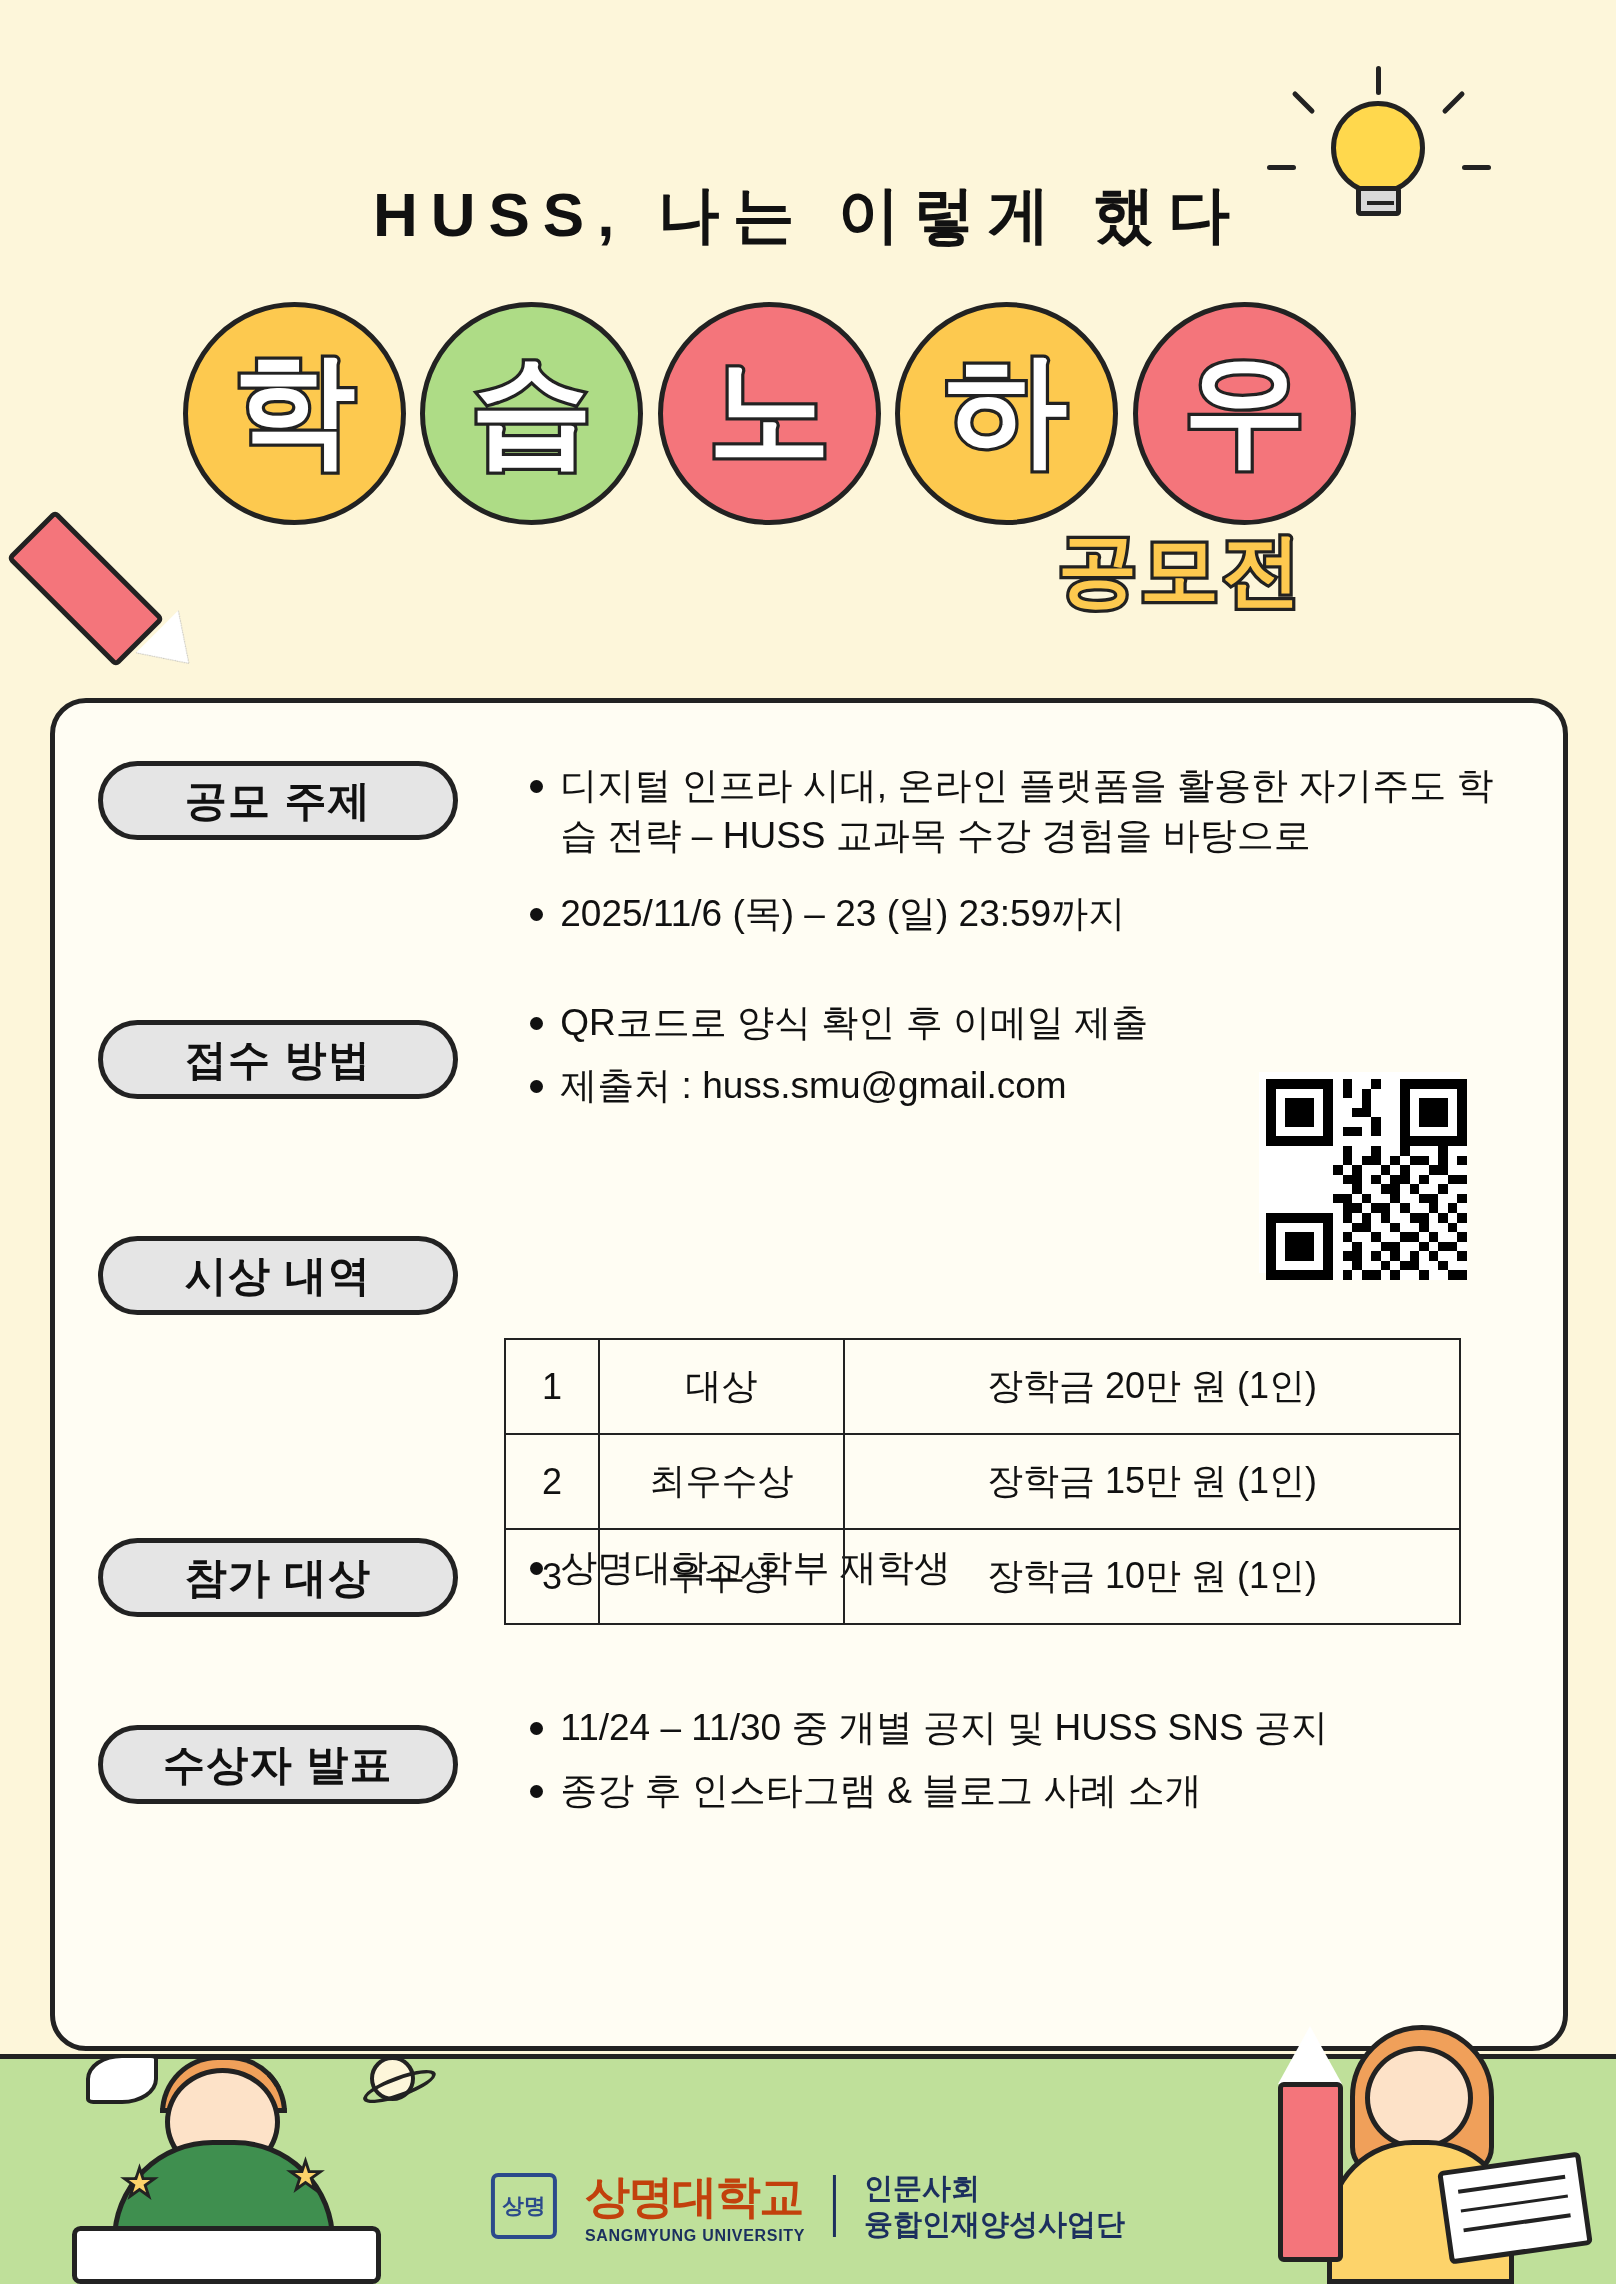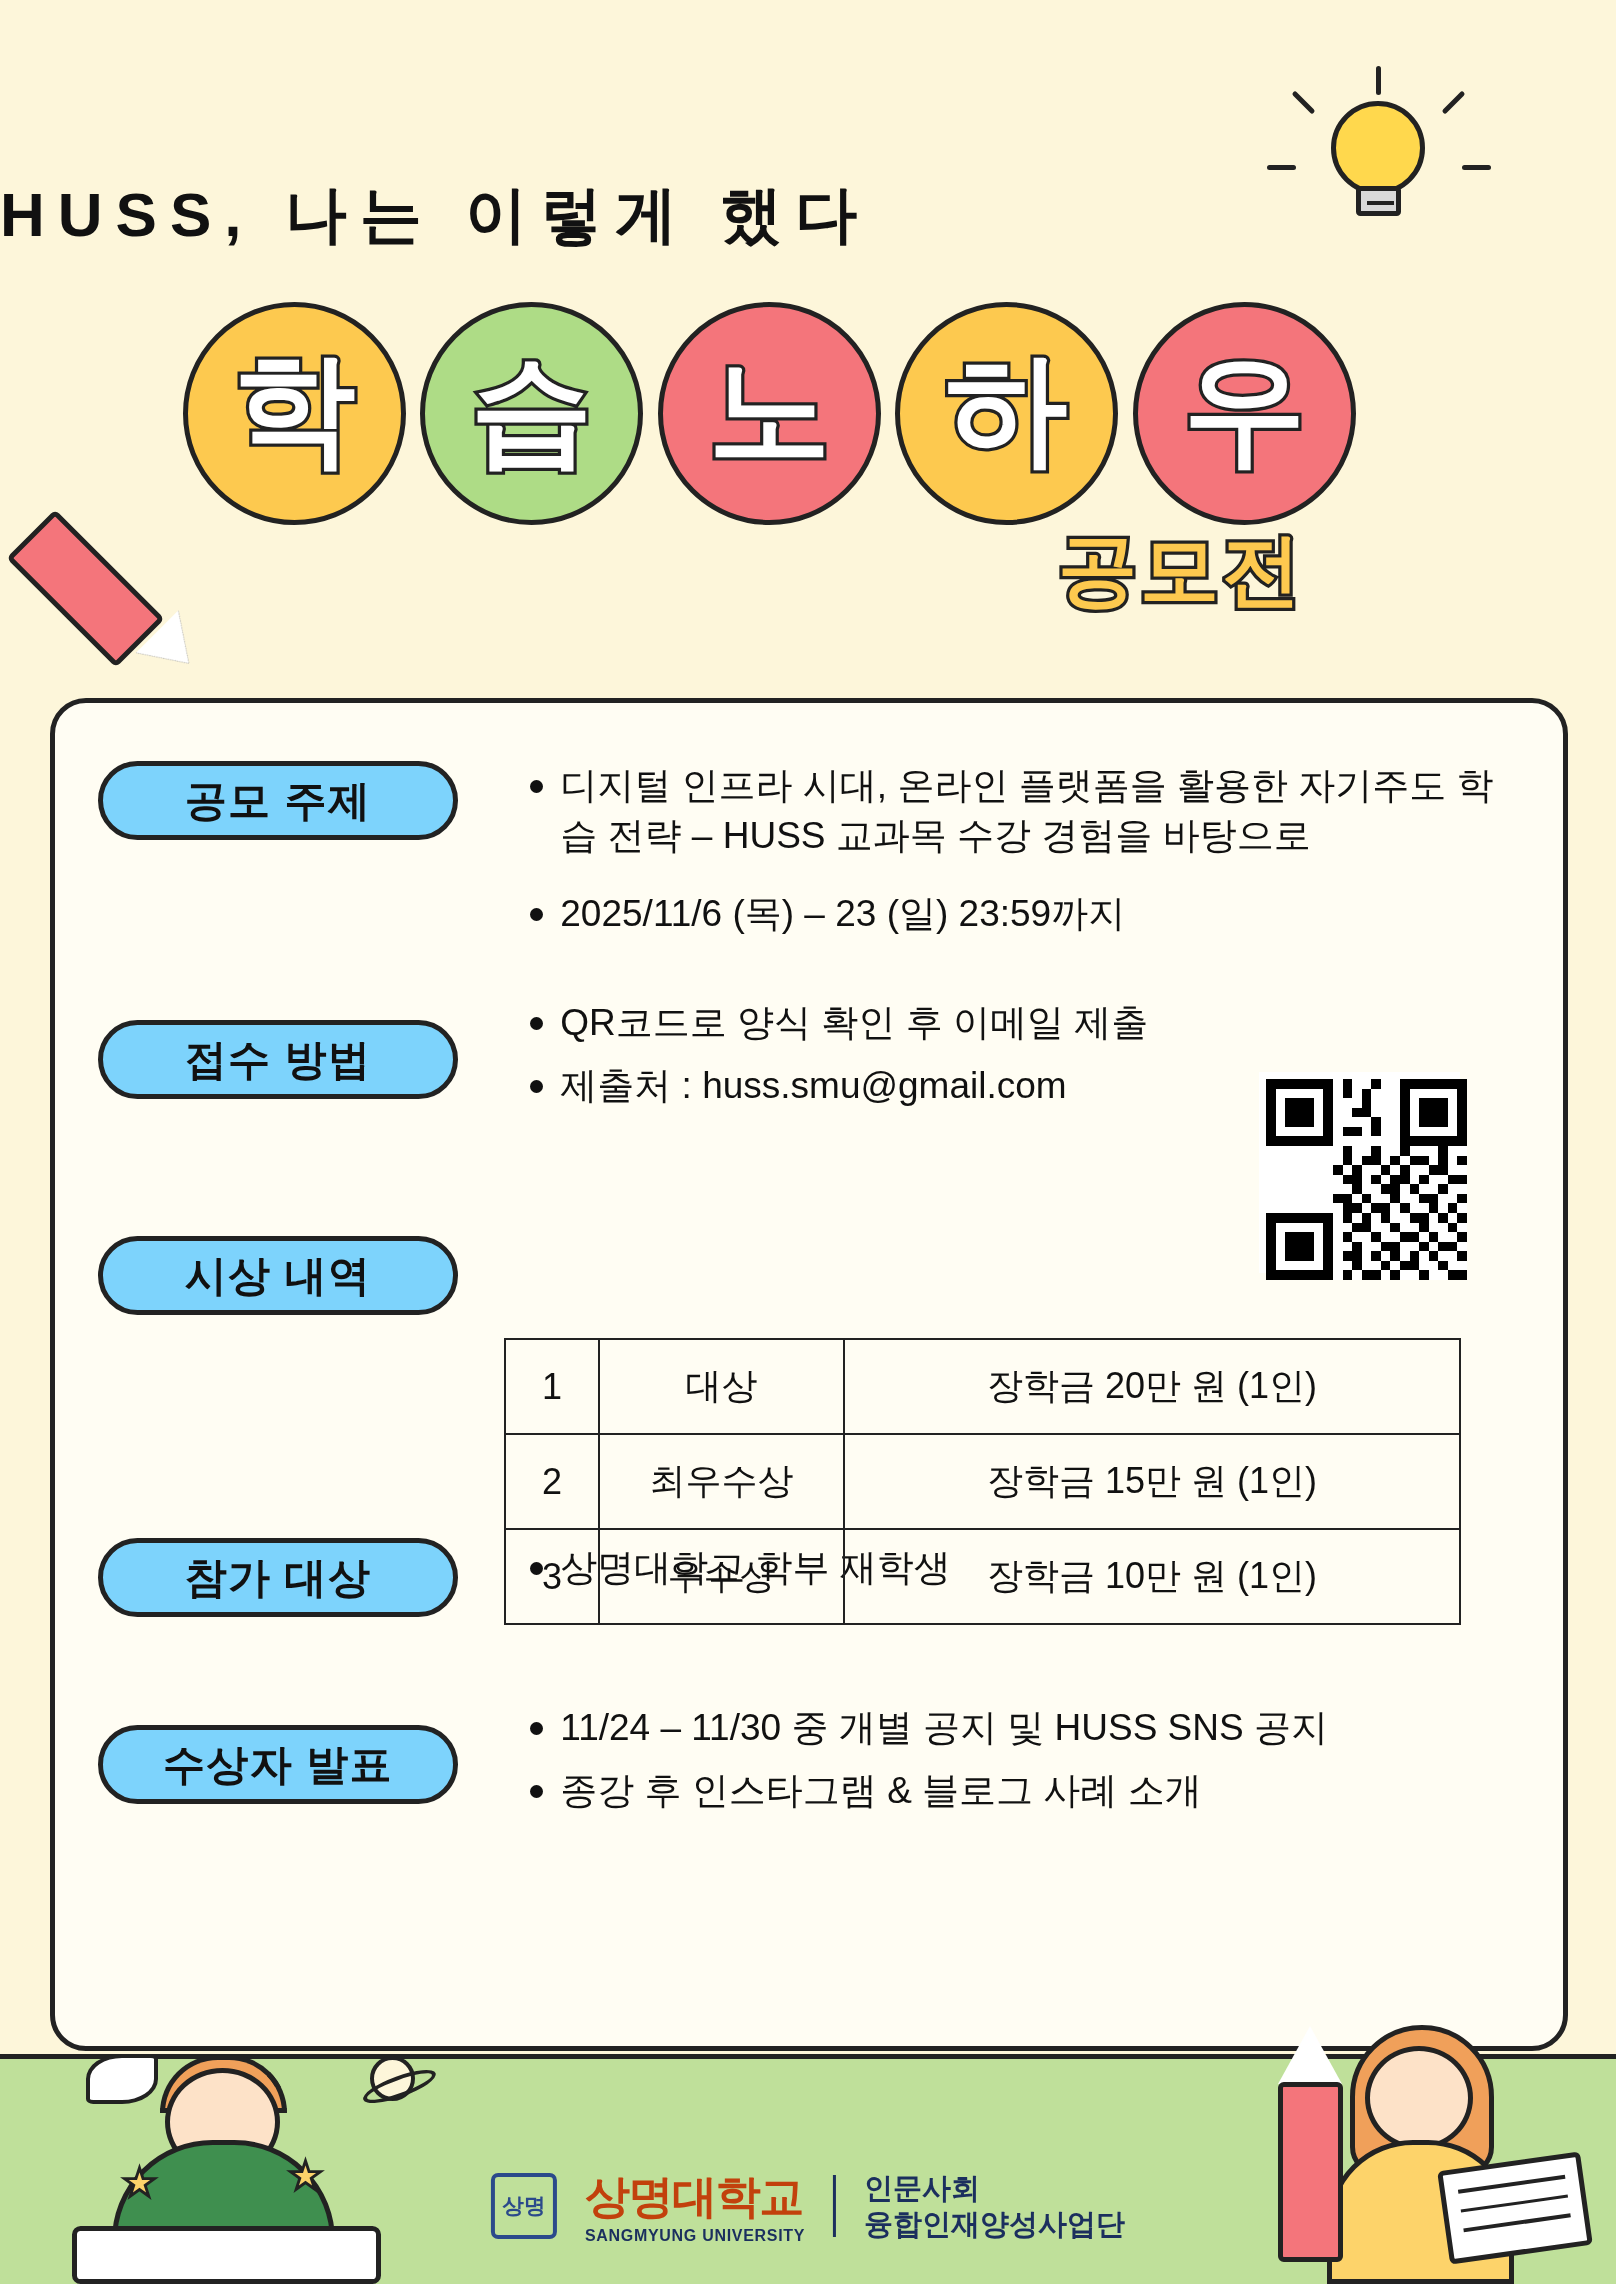--- a/index.html
+++ b/index.html
@@ -8,21 +8,21 @@
     font-family: "Liberation Sans", sans-serif;
     background: #fdf6da;
     position: relative;
     overflow: hidden;
   }
 
   
   .headline {
     position:absolute;
     top:173px; left:0; width:100%;
-    text-align:left;
+    text-align:center;
     font-size:62px;
     font-weight:bold;
     letter-spacing:13px;
     color:#111;
   }
 
   
   .bulb { position:absolute; top:72px; left:1288px; width:180px; height:173px; }
   .bulb .glass {
     position:absolute; left:43px; top:29px; width:94px; height:94px;
@@ -100,21 +100,21 @@
     position:absolute;
     left:50px; top:698px;
     width:1518px; height:1353px;
     background:#fffdf3;
     border:5.8px solid #222;
     border-radius:36px;
   }
 
   .pill{
     position:absolute;
-    background:#7dd3fc;
+    background:#e5e5e5;
     border:5px solid #222;
     border-radius:43px;
     height:79px;
     width:360px;
     display:flex; align-items:center; justify-content:center;
     font-size:42px; font-weight:bold; color:#111;
     letter-spacing:1.4px;
   }
 
   .bullets{ position:absolute; }

